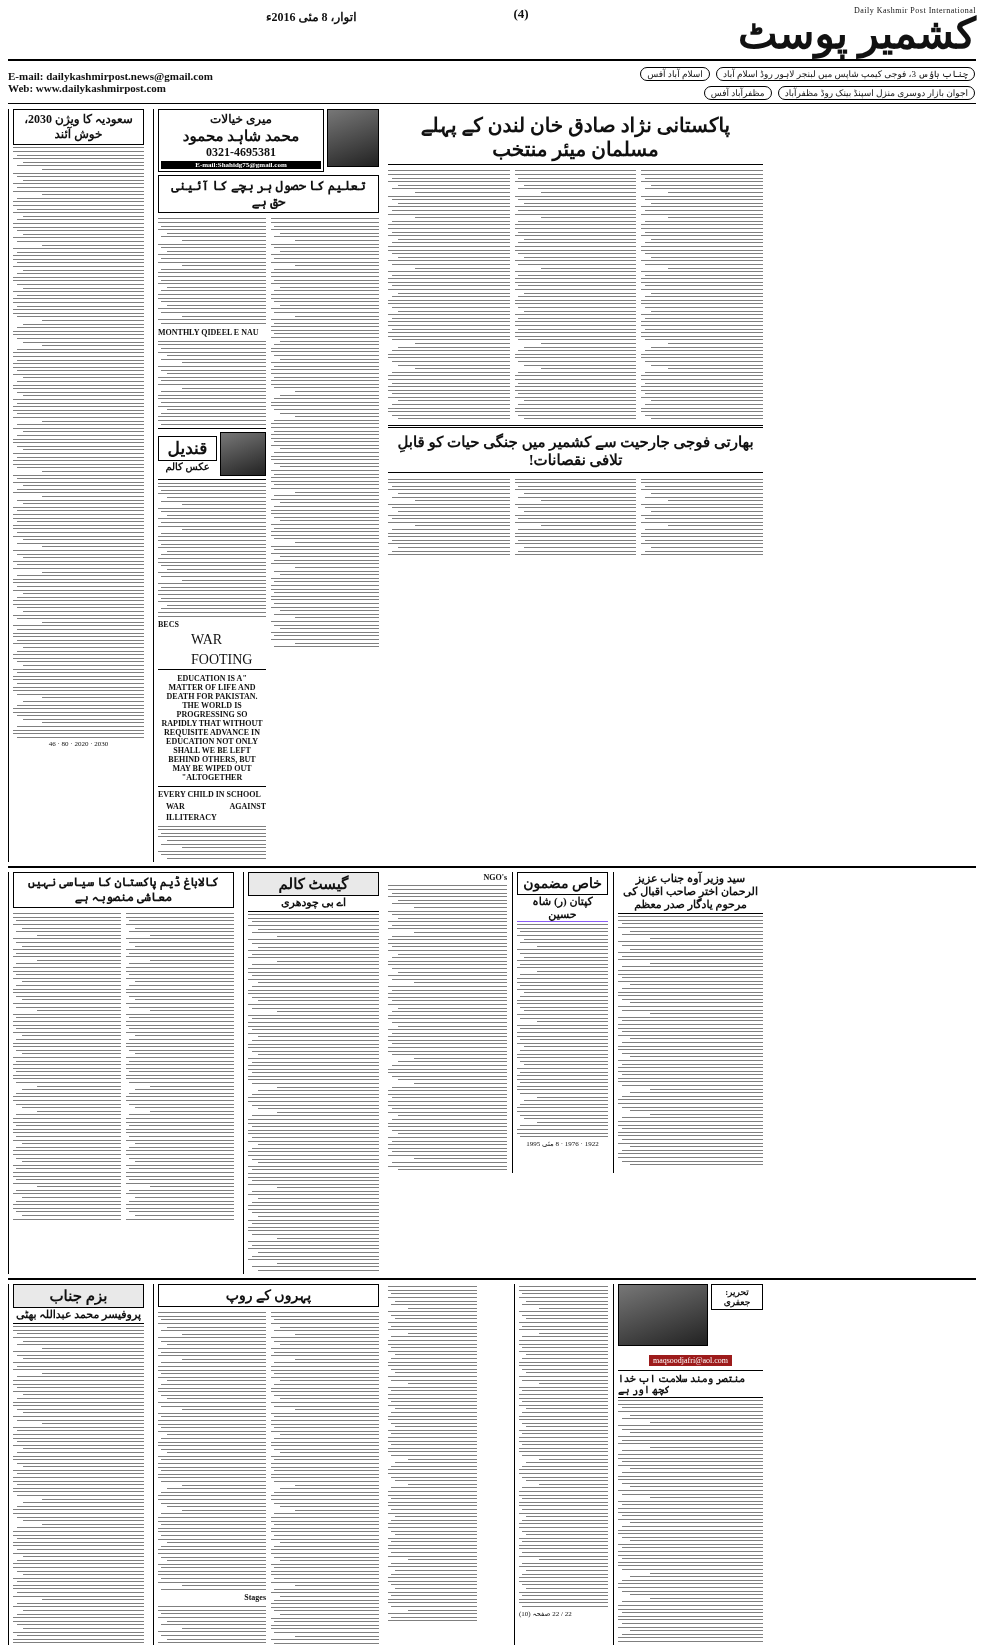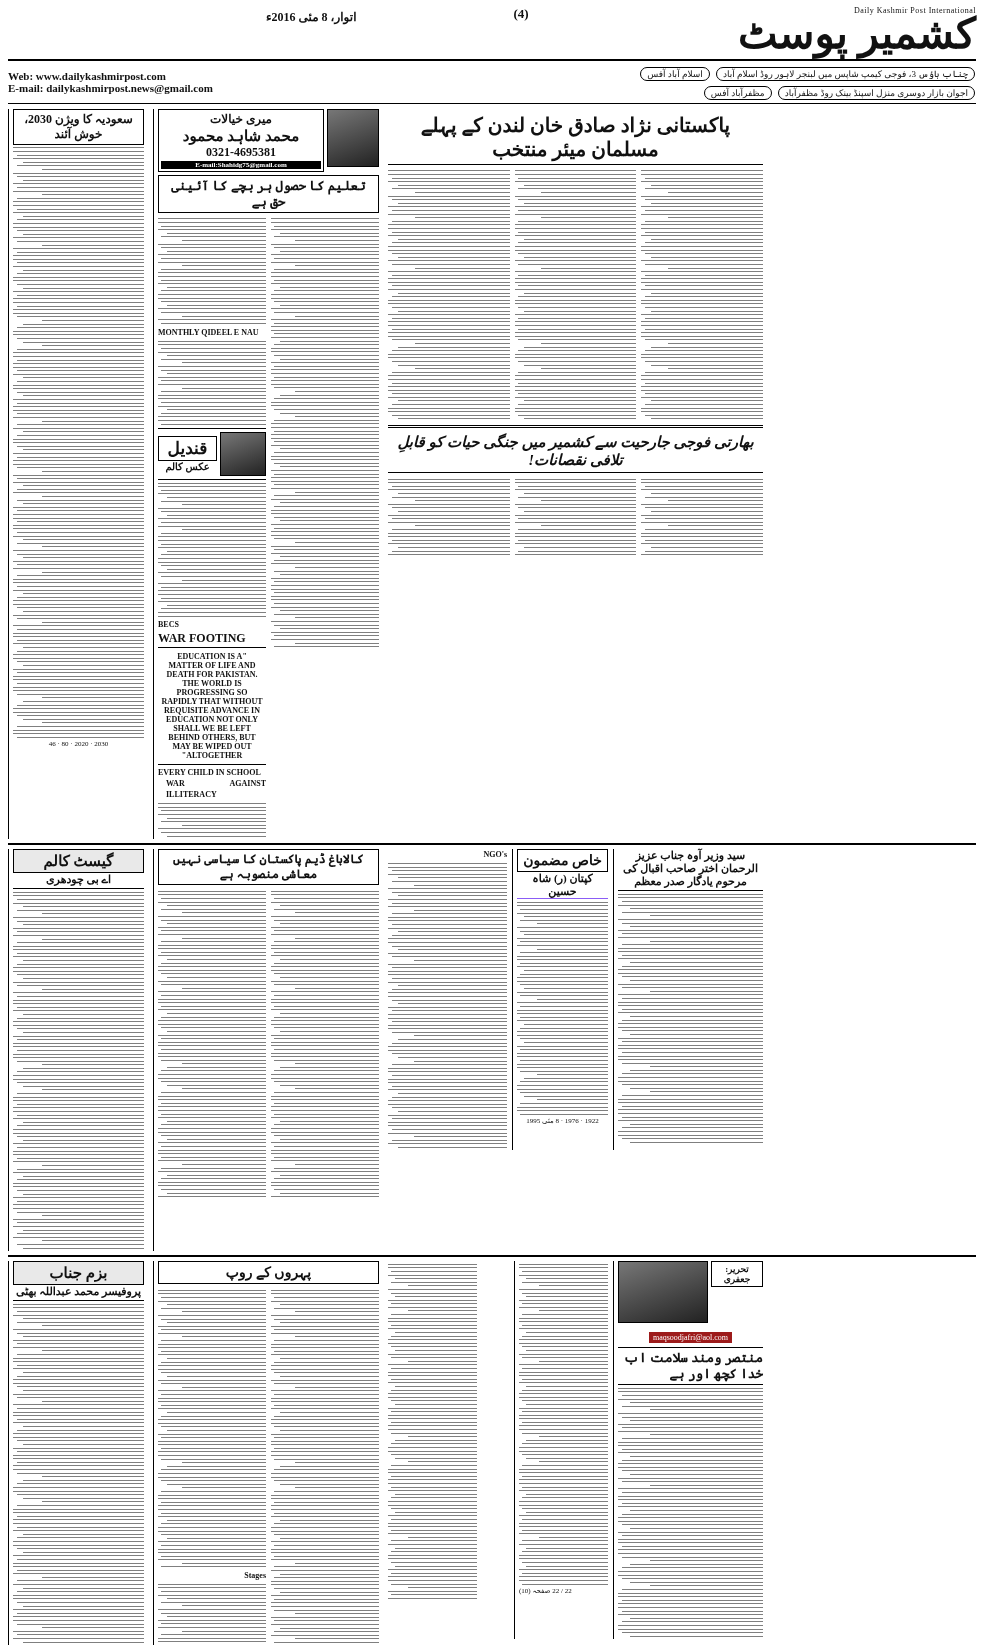--- a/index.html
+++ b/index.html
@@ -38,21 +38,21 @@
   .lines i { display:block; height:1px; background:#3a3a3a; margin:2.6px 0; opacity:.65; }
   .lines i:nth-child(7n) { width:78%; }
   .lines i:nth-child(5n) { width:92%; }
   .lines i:nth-child(3n) { width:97%; }
 
   
   .topgrid { display:flex; gap:5px; margin-top:5px; }
   .col { border-left:1px solid #000; padding:0 4px; }
   .col:last-child { border-left:none; }
   .lead-title { font-size:20px; font-weight:bold; text-align:center; direction:rtl; margin:4px 0 3px; }
-  .lead-title2 { font-size:15px; font-weight:bold; text-align:center; direction:rtl; margin:5px 0 3px;font-style:italic; }
+  .lead-title2 { font-size:15px; font-weight:bold; text-align:center; direction:rtl; margin:5px 0 3px; }
 
   .colwrap { display:flex; direction:rtl; gap:5px; }
   .colwrap > div { flex:1; }
 
   
   .authorbox { border:1px solid #000; text-align:center; padding:2px; }
   .authorbox .nm { font-size:15px; font-weight:bold; direction:rtl; }
   .authorbox .sm { font-size:12px; font-weight:bold; direction:rtl; }
   .authorbox .mail { font-size:7px; font-weight:bold; background:#000; color:#fff; display:block; margin-top:1px; }
   .photo { width:52px; height:58px; background:linear-gradient(160deg,#777,#222); border:1px solid #000; display:inline-block; }
@@ -87,22 +87,22 @@
       <div class="pageno">(4)</div>
     </div>
     <div class="mast-right">
       <div class="logo-sub">Daily Kashmir Post International</div>
       <div class="logo-word">کشمیر پوسٹ</div>
     </div>
   </div>
 
   <div style="display:flex;justify-content:space-between;align-items:center;border-bottom:1px solid #000;padding:2px 0;">
     <div style="width:58%;">
+      <div class="web-line">E-mail: dailykashmirpost.news@gmail.com</div>
       <div class="web-line">Web: www.dailykashmirpost.com</div>
-      <div class="web-line">E-mail: dailykashmirpost.news@gmail.com</div>
     </div>
     <div style="width:40%;text-align:right;">
       <span class="pillbox">اسلام آباد آفس</span>
       <span class="pillbox">چناب ہاؤس 3، فوجی کیمپ شاپس میں لبنجر لاہور روڈ اسلام آباد</span><br>
       <span class="pillbox">مظفرآباد آفس</span>
       <span class="pillbox">اجوان بازار دوسری منزل اسپنڈ بینک روڈ مظفرآباد</span>
     </div>
   </div>
 
   <div class="topgrid">
@@ -521,21 +521,21 @@
             <i></i>
               <i></i>
               <i></i>
               <i></i>
               <i></i>
               <i></i>
               <i></i>
               <i></i>
           </div>
           <div class="eng" style="font-weight:bold;font-size:8px;">BECS</div>
-          <div class="eng" style="font-weight:bold;font-size:12px;">WAR FOOTING</div>
+          <div class="eng" style="font-weight:normal;font-size:14px;margin-left:33px;">WAR FOOTING</div>
           <div class="quote">"EDUCATION IS A MATTER OF LIFE AND DEATH FOR PAKISTAN. THE WORLD IS PROGRESSING SO RAPIDLY THAT WITHOUT REQUISITE ADVANCE IN EDUCATION NOT ONLY SHALL WE BE LEFT BEHIND OTHERS, BUT MAY BE WIPED OUT ALTOGETHER"</div>
           <div class="eng" style="font-weight:bold;font-size:8px;margin-top:2px;">EVERY CHILD IN SCHOOL</div>
           <div class="eng" style="font-weight:bold;font-size:8px;margin-left:8px;">WAR AGAINST ILLITERACY</div>
           <div class="urdu lines">
             <i></i>
               <i></i>
               <i></i>
               <i></i>
               <i></i>
               <i></i>
@@ -844,20 +844,202 @@
             <i></i>
             <i></i>
             <i></i>
           </div>
       </div>
     </div>
   </div>
 
   <div class="midgrid">
 
+    <div class="col" style="width:230px;">
+      <div class="boxhead" style="font-size:12px;">کالاباغ ڈیم پاکستان کا سیاسی نہیں معاشی منصوبہ ہے</div>
+      <div class="colwrap" style="margin-top:3px;">
+        <div class="urdu lines">
+            <i></i>
+            <i></i>
+            <i></i>
+            <i></i>
+            <i></i>
+            <i></i>
+            <i></i>
+            <i></i>
+            <i></i>
+            <i></i>
+            <i></i>
+            <i></i>
+            <i></i>
+            <i></i>
+            <i></i>
+            <i></i>
+            <i></i>
+            <i></i>
+            <i></i>
+            <i></i>
+            <i></i>
+            <i></i>
+            <i></i>
+            <i></i>
+            <i></i>
+            <i></i>
+            <i></i>
+            <i></i>
+            <i></i>
+            <i></i>
+            <i></i>
+            <i></i>
+            <i></i>
+            <i></i>
+            <i></i>
+            <i></i>
+            <i></i>
+            <i></i>
+            <i></i>
+            <i></i>
+            <i></i>
+            <i></i>
+            <i></i>
+            <i></i>
+            <i></i>
+            <i></i>
+            <i></i>
+            <i></i>
+            <i></i>
+            <i></i>
+            <i></i>
+            <i></i>
+            <i></i>
+            <i></i>
+            <i></i>
+            <i></i>
+            <i></i>
+            <i></i>
+            <i></i>
+            <i></i>
+            <i></i>
+            <i></i>
+            <i></i>
+            <i></i>
+            <i></i>
+            <i></i>
+            <i></i>
+            <i></i>
+            <i></i>
+            <i></i>
+            <i></i>
+            <i></i>
+            <i></i>
+            <i></i>
+            <i></i>
+            <i></i>
+            <i></i>
+            <i></i>
+            <i></i>
+            <i></i>
+            <i></i>
+            <i></i>
+            <i></i>
+            <i></i>
+            <i></i>
+            <i></i>
+          </div>
+        <div class="urdu lines">
+            <i></i>
+            <i></i>
+            <i></i>
+            <i></i>
+            <i></i>
+            <i></i>
+            <i></i>
+            <i></i>
+            <i></i>
+            <i></i>
+            <i></i>
+            <i></i>
+            <i></i>
+            <i></i>
+            <i></i>
+            <i></i>
+            <i></i>
+            <i></i>
+            <i></i>
+            <i></i>
+            <i></i>
+            <i></i>
+            <i></i>
+            <i></i>
+            <i></i>
+            <i></i>
+            <i></i>
+            <i></i>
+            <i></i>
+            <i></i>
+            <i></i>
+            <i></i>
+            <i></i>
+            <i></i>
+            <i></i>
+            <i></i>
+            <i></i>
+            <i></i>
+            <i></i>
+            <i></i>
+            <i></i>
+            <i></i>
+            <i></i>
+            <i></i>
+            <i></i>
+            <i></i>
+            <i></i>
+            <i></i>
+            <i></i>
+            <i></i>
+            <i></i>
+            <i></i>
+            <i></i>
+            <i></i>
+            <i></i>
+            <i></i>
+            <i></i>
+            <i></i>
+            <i></i>
+            <i></i>
+            <i></i>
+            <i></i>
+            <i></i>
+            <i></i>
+            <i></i>
+            <i></i>
+            <i></i>
+            <i></i>
+            <i></i>
+            <i></i>
+            <i></i>
+            <i></i>
+            <i></i>
+            <i></i>
+            <i></i>
+            <i></i>
+            <i></i>
+            <i></i>
+            <i></i>
+            <i></i>
+            <i></i>
+            <i></i>
+            <i></i>
+            <i></i>
+            <i></i>
+            <i></i>
+          </div>
+      </div>
+    </div>
+
     <div class="col" style="width:140px;">
       <div class="boxhead shade">گیسٹ کالم</div>
       <div class="tinyhead" style="border-bottom:1px solid #000;padding-bottom:2px;">اے بی چودھری</div>
       <div class="urdu lines">
         <i></i>
           <i></i>
           <i></i>
           <i></i>
           <i></i>
           <i></i>
@@ -948,202 +1130,20 @@
           <i></i>
           <i></i>
           <i></i>
           <i></i>
           <i></i>
           <i></i>
           <i></i>
           <i></i>
           <i></i>
           <i></i>
-      </div>
-    </div>
-
-    <div class="col" style="width:230px;">
-      <div class="boxhead" style="font-size:12px;">کالاباغ ڈیم پاکستان کا سیاسی نہیں معاشی منصوبہ ہے</div>
-      <div class="colwrap" style="margin-top:3px;">
-        <div class="urdu lines">
-            <i></i>
-            <i></i>
-            <i></i>
-            <i></i>
-            <i></i>
-            <i></i>
-            <i></i>
-            <i></i>
-            <i></i>
-            <i></i>
-            <i></i>
-            <i></i>
-            <i></i>
-            <i></i>
-            <i></i>
-            <i></i>
-            <i></i>
-            <i></i>
-            <i></i>
-            <i></i>
-            <i></i>
-            <i></i>
-            <i></i>
-            <i></i>
-            <i></i>
-            <i></i>
-            <i></i>
-            <i></i>
-            <i></i>
-            <i></i>
-            <i></i>
-            <i></i>
-            <i></i>
-            <i></i>
-            <i></i>
-            <i></i>
-            <i></i>
-            <i></i>
-            <i></i>
-            <i></i>
-            <i></i>
-            <i></i>
-            <i></i>
-            <i></i>
-            <i></i>
-            <i></i>
-            <i></i>
-            <i></i>
-            <i></i>
-            <i></i>
-            <i></i>
-            <i></i>
-            <i></i>
-            <i></i>
-            <i></i>
-            <i></i>
-            <i></i>
-            <i></i>
-            <i></i>
-            <i></i>
-            <i></i>
-            <i></i>
-            <i></i>
-            <i></i>
-            <i></i>
-            <i></i>
-            <i></i>
-            <i></i>
-            <i></i>
-            <i></i>
-            <i></i>
-            <i></i>
-            <i></i>
-            <i></i>
-            <i></i>
-            <i></i>
-            <i></i>
-            <i></i>
-            <i></i>
-            <i></i>
-            <i></i>
-            <i></i>
-            <i></i>
-            <i></i>
-            <i></i>
-            <i></i>
-          </div>
-        <div class="urdu lines">
-            <i></i>
-            <i></i>
-            <i></i>
-            <i></i>
-            <i></i>
-            <i></i>
-            <i></i>
-            <i></i>
-            <i></i>
-            <i></i>
-            <i></i>
-            <i></i>
-            <i></i>
-            <i></i>
-            <i></i>
-            <i></i>
-            <i></i>
-            <i></i>
-            <i></i>
-            <i></i>
-            <i></i>
-            <i></i>
-            <i></i>
-            <i></i>
-            <i></i>
-            <i></i>
-            <i></i>
-            <i></i>
-            <i></i>
-            <i></i>
-            <i></i>
-            <i></i>
-            <i></i>
-            <i></i>
-            <i></i>
-            <i></i>
-            <i></i>
-            <i></i>
-            <i></i>
-            <i></i>
-            <i></i>
-            <i></i>
-            <i></i>
-            <i></i>
-            <i></i>
-            <i></i>
-            <i></i>
-            <i></i>
-            <i></i>
-            <i></i>
-            <i></i>
-            <i></i>
-            <i></i>
-            <i></i>
-            <i></i>
-            <i></i>
-            <i></i>
-            <i></i>
-            <i></i>
-            <i></i>
-            <i></i>
-            <i></i>
-            <i></i>
-            <i></i>
-            <i></i>
-            <i></i>
-            <i></i>
-            <i></i>
-            <i></i>
-            <i></i>
-            <i></i>
-            <i></i>
-            <i></i>
-            <i></i>
-            <i></i>
-            <i></i>
-            <i></i>
-            <i></i>
-            <i></i>
-            <i></i>
-            <i></i>
-            <i></i>
-            <i></i>
-            <i></i>
-            <i></i>
-            <i></i>
-          </div>
       </div>
     </div>
 
     <div style="width:375px;">
       <div style="display:flex;gap:5px;">
         <div style="flex:1;">
           <div class="eng" style="font-weight:bold;font-size:8px;text-align:right;">NGO's</div>
           <div class="urdu lines">
               <i></i>
               <i></i>
@@ -1898,21 +1898,21 @@
         <div style="width:150px;border-left:1px solid #000;padding-left:4px;">
           <div style="display:flex;gap:3px;align-items:flex-start;margin-bottom:3px;">
             <div class="photo wide"></div>
             <div style="text-align:center;flex:1;">
               <div class="sigbox">تحریر: جعفری</div>
             </div>
           </div>
           <div style="text-align:center;margin-bottom:3px;">
             <span class="mailpill">maqsoodjafri@aol.com</span>
           </div>
-          <div style="font-size:13px;font-weight:bold;direction:rtl;text-align:right;border-top:1px solid #000;border-bottom:1px solid #000;padding:2px 0;">منتصر ومند سلامت اب خدا کچھ اور ہے</div>
+          <div style="font-size:10px;font-weight:bold;direction:rtl;text-align:left;border-top:1px solid #000;border-bottom:1px solid #000;padding:2px 0;">منتصر ومند سلامت اب خدا کچھ اور ہے</div>
           <div class="urdu lines">
               <i></i>
               <i></i>
               <i></i>
               <i></i>
               <i></i>
               <i></i>
               <i></i>
               <i></i>
               <i></i>

